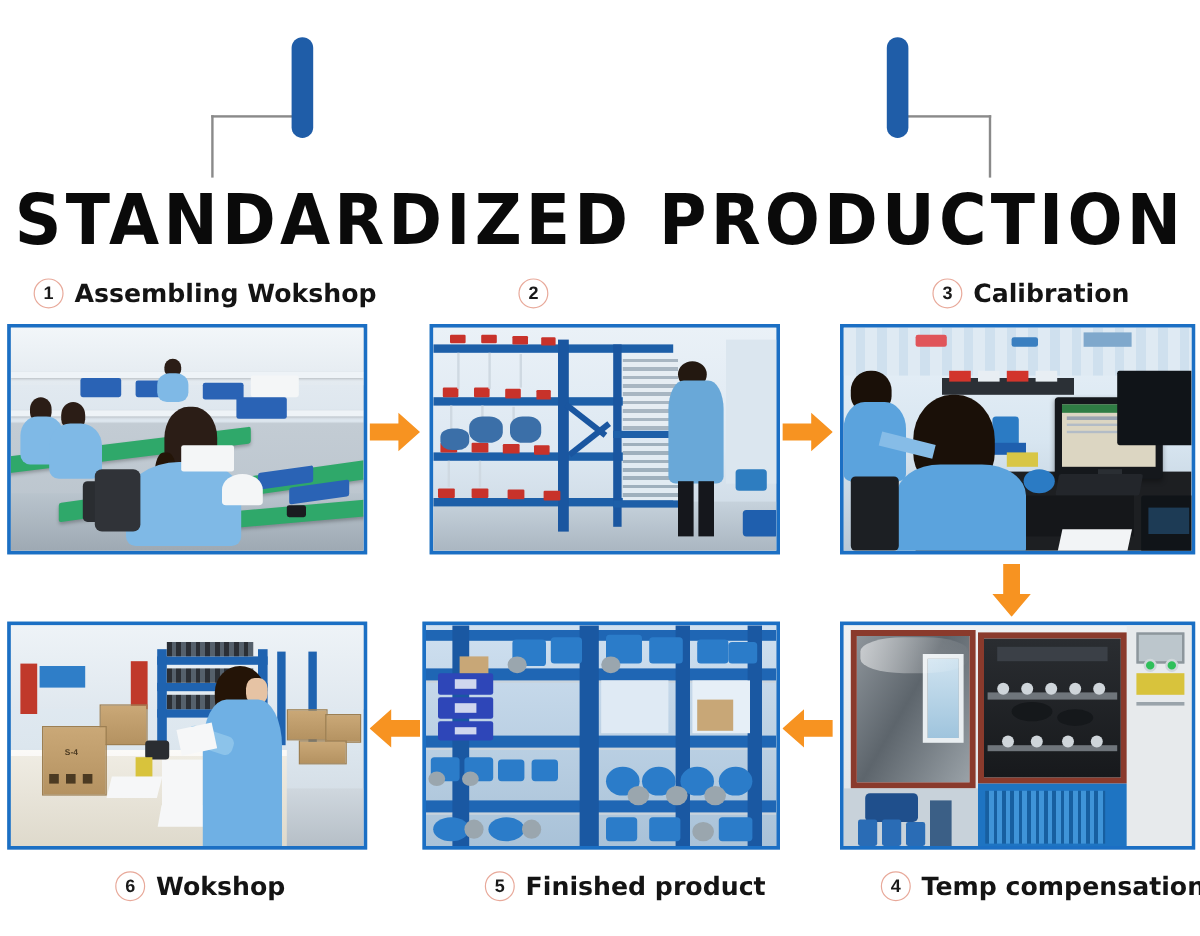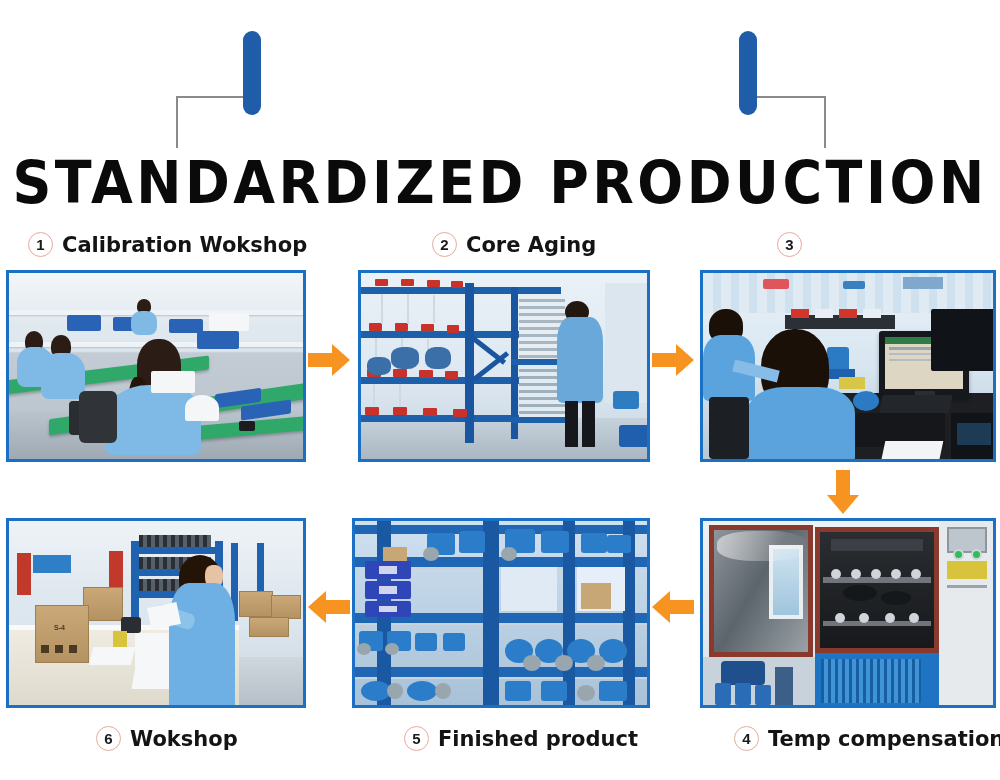--- a/index.html
+++ b/index.html
@@ -191,30 +191,30 @@
 
     <div class="hdr-bar left"></div>
     <div class="hdr-bar right"></div>
 
   </div>
 
   <div class="main-title">STANDARDIZED PRODUCTION</div>
 
   <div class="label" style="left:28px;top:232px;">
     <span class="num-circle">1</span>
-    <span class="label-text">Calibration Wokshop</span>
+    <span class="label-text">Assembling Wokshop</span>
   </div>
 
   <div class="label" style="left:432px;top:232px;">
     <span class="num-circle">2</span>
-    <span class="label-text">Core Aging</span>
   </div>
 
   <div class="label" style="left:777px;top:232px;">
     <span class="num-circle">3</span>
+    <span class="label-text">Calibration</span>
   </div>
 
   <div class="cell" style="left:6px;top:270px;width:300px;height:192px;">
     <div class="photo">
       <div class="photo-inner p1">
         <div class="ceil"></div>
         <div class="shelf" style="top:20%;"></div>
         <div class="shelf" style="top:37%;"></div>
         <div class="floor"></div>
 

